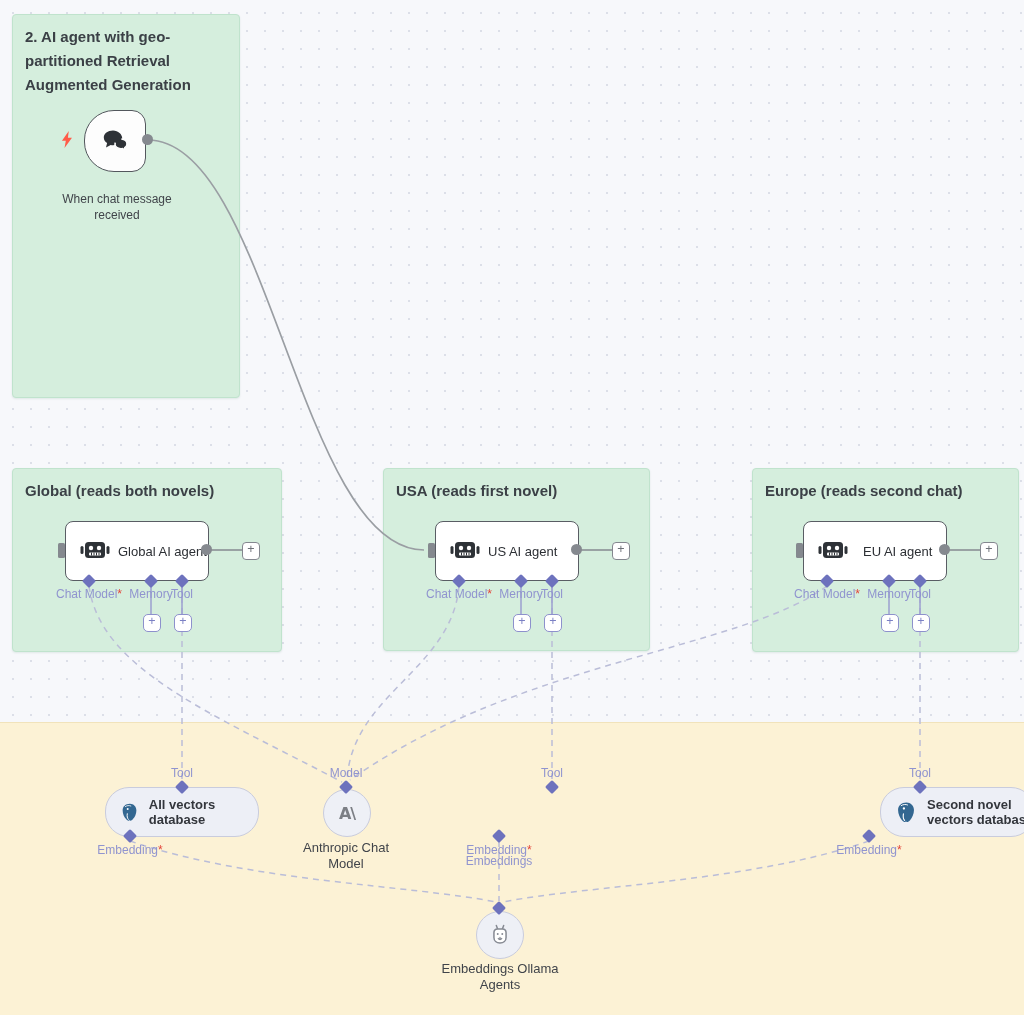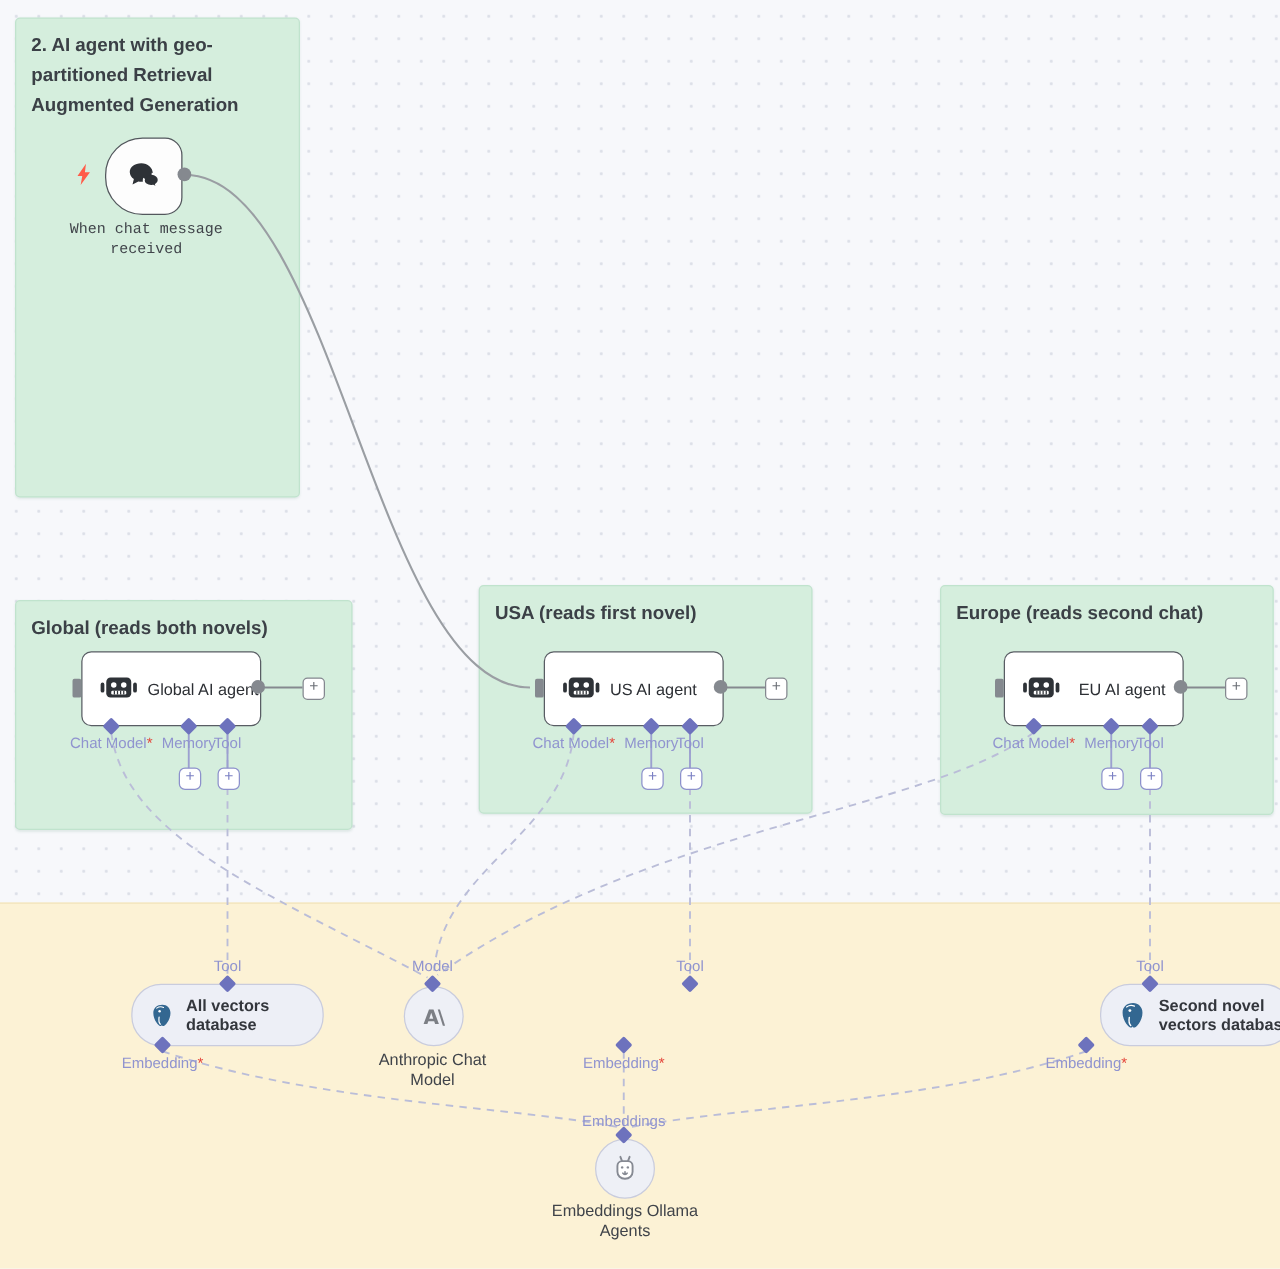--- a/index.html
+++ b/index.html
@@ -45,21 +45,21 @@
 <div id="canvas">
 
   <div class="sticky yellow" style="left:0;top:722px;width:1024px;height:293px;"></div>
 
   <div class="sticky green" style="left:12px;top:14px;width:226px;height:382px;">
     <div class="sticky-title pre">2. AI agent with geo-
 partitioned Retrieval
 Augmented Generation</div>
   </div>
 
-  <div class="sticky green" style="left:12px;top:480px;width:268px;height:182px;">
+  <div class="sticky green" style="left:12px;top:468px;width:268px;height:182px;">
     <div class="sticky-title">Global (reads both novels)</div>
   </div>
 
   <div class="sticky green" style="left:383px;top:468px;width:265px;height:181px;">
     <div class="sticky-title">USA (reads first novel)</div>
   </div>
 
   <div class="sticky green" style="left:752px;top:468px;width:265px;height:182px;">
     <div class="sticky-title">Europe (reads second chat)</div>
   </div>
@@ -92,21 +92,21 @@
   <svg class="icon" style="position:absolute;left:61px;top:131px;z-index:3;" width="13" height="17" viewBox="0 0 12 16">
     <path d="M7.2 0L0.8 9.2h3.6L3.2 16l7-9.6H6.4z" fill="#ff5c49"></path>
   </svg>
   <div class="trigger-node" style="left:84px;top:110px;">
     <svg class="icon" width="30" height="26" viewBox="0 0 30 26">
       <path d="M13 2.5c-5.2 0-9.2 3-9.2 7 0 2.3 1.3 4.3 3.3 5.6L6 19.5l4.7-2.4c.8.2 1.5.2 2.3.2 5.2 0 9.2-3 9.2-7s-4-7.8-9.2-7.8z" fill="#2e3237"></path>
       <path d="M21.3 11c3.2.3 5.7 2.4 5.7 4.9 0 1.5-.9 2.8-2.2 3.7l.9 2.6-3.2-1.6c-.5.1-1.1.2-1.7.2-3.2 0-5.8-2-5.8-4.5 0-.6.1-1.1.4-1.6" fill="#2e3237" stroke="#fdfdfd" stroke-width="1.6"></path>
     </svg>
   </div>
   <div class="outdot" style="left:142px;top:134px;"></div>
-  <div class="caption pre" style="left:37px;top:175px;width:160px;font-family:Liberation Mono, monospace;">When chat message
+  <div class="caption pre" style="left:37px;top:191px;width:160px;">When chat message
 received</div>
 
   <div class="node" style="left:65px;top:521px;width:142px;height:58px;">
     <svg class="icon" style="margin-left:14px;" width="30" height="26" viewBox="0 0 30 26">
       <rect x="5" y="4" width="20" height="16" rx="3.5" fill="#2e3237"></rect>
       <rect x="0.5" y="8" width="3" height="8" rx="1.5" fill="#2e3237"></rect>
       <rect x="26.5" y="8" width="3" height="8" rx="1.5" fill="#2e3237"></rect>
       <circle cx="11" cy="10" r="2.2" fill="#fff"></circle>
         <circle cx="19" cy="10" r="2.2" fill="#fff"></circle>
       <rect x="9" y="14.5" width="12" height="3" rx="1" fill="#fff"></rect>
@@ -209,21 +209,21 @@
       <circle cx="9.3" cy="7.8" r="1.2" fill="#fff"></circle>
       <path d="M8.8 13.5c-.5 3 0 5.6 1.2 6.8" stroke="#fff" stroke-width="1.2" fill="none" stroke-linecap="round"></path>
       <path d="M6.5 4.8c1.8-1.3 4.6-1.6 6.6-.7" stroke="#fff" stroke-width="1" fill="none" stroke-linecap="round"></path>
     </svg>
     <span class="node-label pre" style="margin-left:9px;">Second novel
 vectors database</span>
   </div>
   <div class="diamond" style="left:864px;top:831px;"></div>
   <div class="port-label" style="left:869px;top:843px;"><span>Embedding</span><span class="req">*</span></div>
 
-  <div class="port-label" style="left:499px;top:890px;">Embeddings</div>
+  <div class="port-label" style="left:499px;top:854px;">Embeddings</div>
   <div class="diamond" style="left:494px;top:903px;"></div>
   <div class="circle-node" style="left:476px;top:911px;">
     <svg class="icon" width="26" height="26" viewBox="0 0 24 24">
       <path d="M8.6 3.2l1.2 3.2 M15.4 3.2l-1.2 3.2" stroke="#868a93" stroke-width="1.4" fill="none" stroke-linecap="round"></path>
       <path d="M9.8 6.4h4.4c2 0 3.4 1.6 3.4 3.6v4.3c0 2.9-2.3 5.1-5.6 5.1s-5.6-2.2-5.6-5.1V10c0-2 1.4-3.6 3.4-3.6z" stroke="#868a93" stroke-width="1.4" fill="#fff"></path>
       <circle cx="9.9" cy="11" r="0.9" fill="#868a93"></circle>
         <circle cx="14.1" cy="11" r="0.9" fill="#868a93"></circle>
       <path d="M10.4 15.2c.4.7 1 1 1.6 1s1.2-.3 1.6-1 M12 14.2v1.2" stroke="#868a93" stroke-width="1.2" fill="none" stroke-linecap="round"></path>
     </svg>
   </div>

